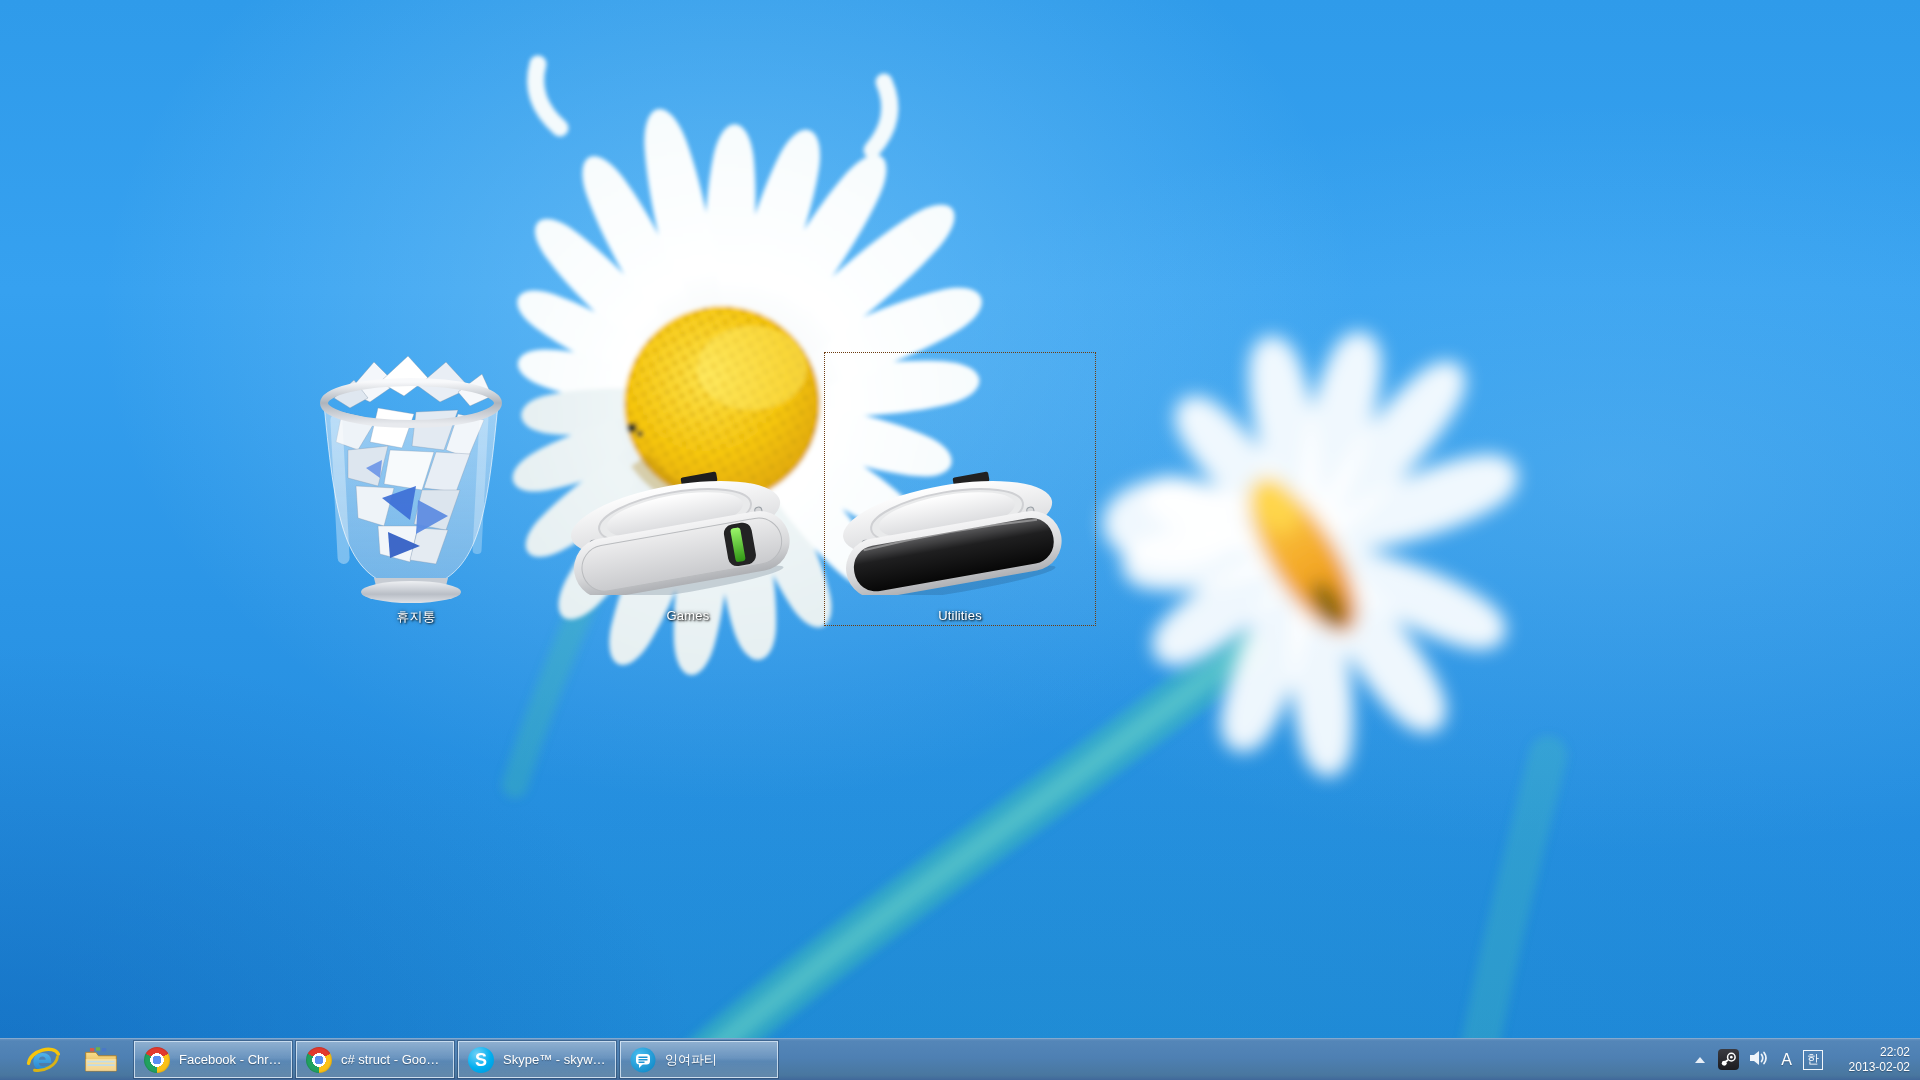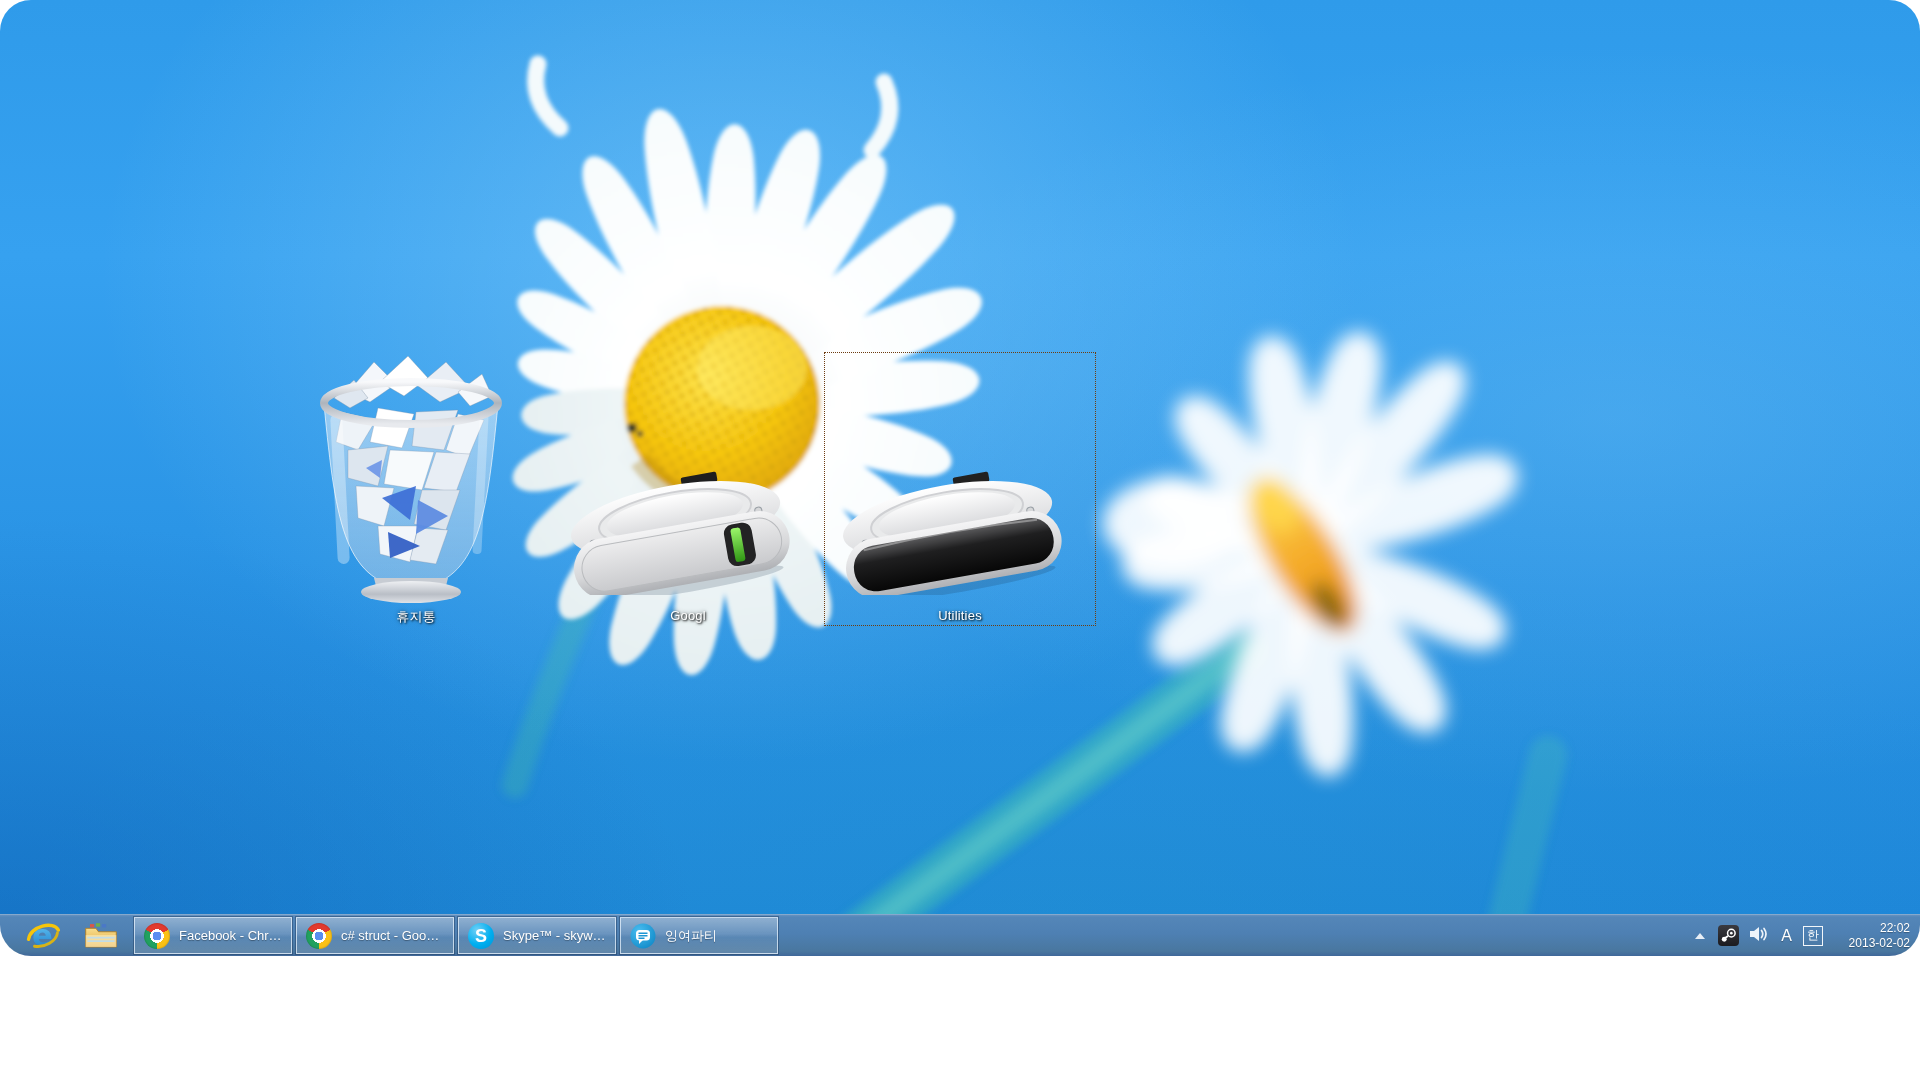--- a/index.html
+++ b/index.html
@@ -1,17 +1,17 @@
 <!DOCTYPE html>
 <html><head>
 <meta charset="utf-8">
 <style>
   html,body{margin:0;padding:0;width:1920px;height:1080px;overflow:hidden;
     font-family:"Liberation Sans","DejaVu Sans",sans-serif;}
-  .screen{position:relative;width:1920px;height:956px;overflow:hidden;border-radius:31px;}
+  .screen{position:relative;width:1920px;height:1080px;overflow:hidden;}
 
   
   .desktop{position:absolute;inset:0 0 42px 0;
     background:
       radial-gradient(900px 700px at 38% 30%, rgba(170,225,255,.38), rgba(170,225,255,0) 70%),
       radial-gradient(1100px 520px at 84% 46%, rgba(150,215,250,.22), rgba(150,215,250,0) 72%),
       radial-gradient(1000px 620px at 0% 104%, rgba(8,85,165,.38), rgba(8,85,165,0) 70%),
       radial-gradient(1400px 500px at 55% 100%, rgba(40,170,190,.16), rgba(40,170,190,0) 75%),
       linear-gradient(180deg,#2f9bea 0%,#36a1f0 28%,#2b95e6 58%,#1e86d9 100%);}
   .wallsvg{position:absolute;left:0;top:0;}
@@ -266,21 +266,21 @@
           <ellipse cx="118" cy="44" rx="69" ry="20" fill="url(#dTop)"></ellipse>
           <circle cx="33" cy="58" r="3.6" fill="#d6d7d9" stroke="#9aa0a6"></circle>
           <circle cx="201" cy="54" r="3.6" fill="#d6d7d9" stroke="#9aa0a6"></circle>
           <rect x="9" y="54" width="218" height="60" rx="30" fill="url(#dFront)"></rect>
           <rect x="17" y="61" width="202" height="46" rx="23" fill="url(#dInner)" stroke="#b9bbbe"></rect>
           <rect x="163" y="63" width="28" height="42" rx="9" fill="#232324"></rect>
           <rect x="170" y="67" width="10" height="34" rx="3" fill="url(#led)"></rect>
         </g>
       </svg>
     </div>
-    <div class="icon-label" style="left:588px;top:608px;">Googl</div>
+    <div class="icon-label" style="left:588px;top:608px;">Games</div>
 
     <div class="icon-cell" style="left:832px;top:471px;width:236px;height:124px;">
       <svg width="236" height="124" viewBox="0 0 236 124">
         <g transform="rotate(-10 118 62)">
           <ellipse cx="120" cy="114" rx="96" ry="8" fill="rgba(20,45,70,.18)"></ellipse>
           <rect x="130" y="8" width="36" height="10" rx="2" fill="#1e1e1e"></rect>
           <ellipse cx="118" cy="48" rx="106" ry="34" fill="url(#dTop)"></ellipse>
           <ellipse cx="118" cy="45" rx="77" ry="24" fill="#e9eaeb" stroke="#cfd0d3" stroke-width="2"></ellipse>
           <ellipse cx="118" cy="44" rx="69" ry="20" fill="url(#dTop)"></ellipse>
           <circle cx="33" cy="58" r="3.6" fill="#d6d7d9" stroke="#9aa0a6"></circle>

